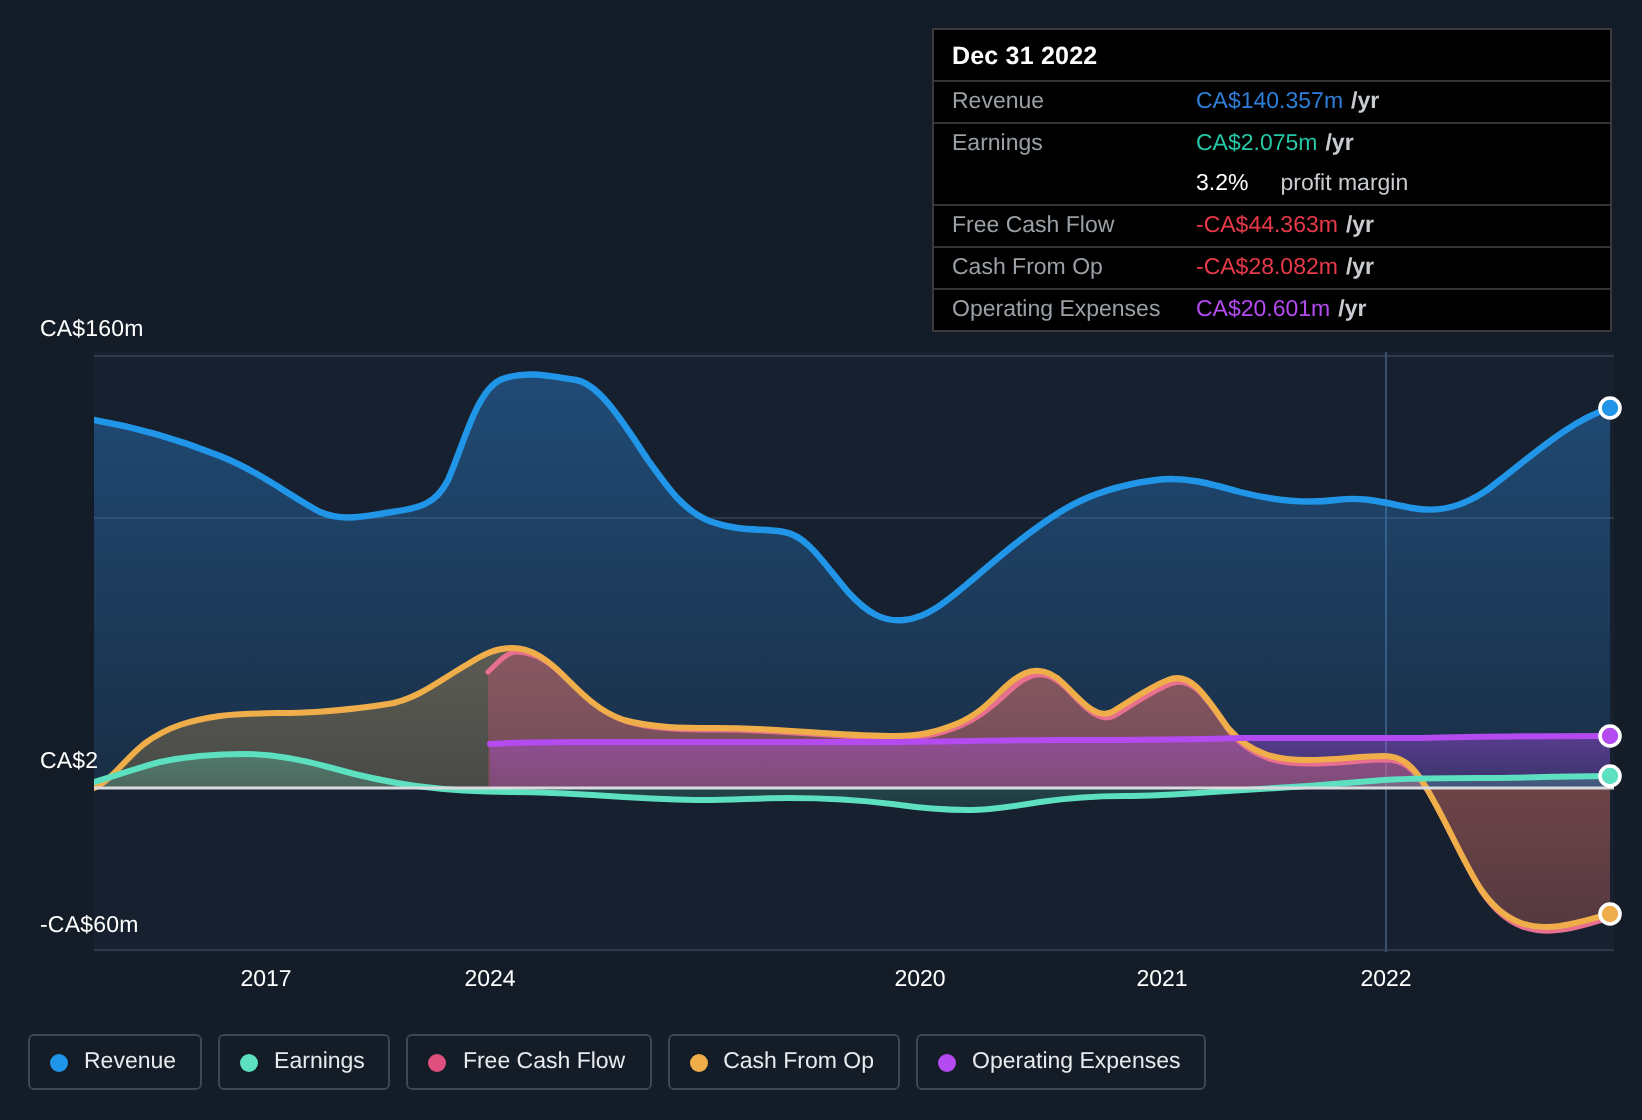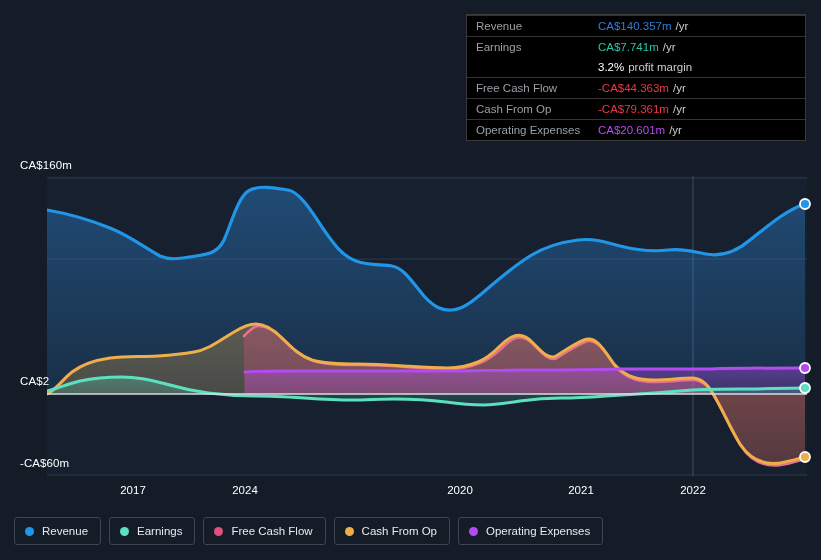--- a/index.html
+++ b/index.html
@@ -87,28 +87,28 @@
     width: 122px;
     flex: 0 0 122px;
     white-space: nowrap;
   }
   .tt-val {
     font-weight: normal;
     white-space: nowrap;
   }
   .tt-unit {
     color: #c8ccd0;
-    font-weight: normal;
+    font-weight: bold;
     margin-left: 4px;
     white-space: nowrap;
   }
   .tt-sub {
     color: #c8ccd0;
     font-weight: normal;
-    margin-left: 4px;
+    margin-left: 16px;
     white-space: nowrap;
   }
 
   
   #legend {
     position: absolute;
     left: 14px;
     top: 517px;
     display: flex;
     gap: 8px;
@@ -290,48 +290,49 @@
   <div class="axis-label y-label" id="y-label-bottom">-CA$60m</div>
 
   <div class="x-label" style="left:133px;text-align:right;">2017</div>
   <div class="x-label" style="left:245px;">2024</div>
   <div class="x-label" style="left:357px;margin-top:36px;">2019</div>
   <div class="x-label" style="left:460px;">2020</div>
   <div class="x-label" style="left:581px;">2021</div>
   <div class="x-label" style="left:693px;">2022</div>
 
   <div id="tooltip">
+    <div id="tooltip-date">Dec 31 2022</div>
 
     <div class="tt-row">
       <span class="tt-name">Revenue</span>
       <span class="tt-val" style="color:#2f7ed8;">CA$140.357m</span>
       <span class="tt-unit">/yr</span>
     </div>
 
     <div class="tt-row">
       <span class="tt-name">Earnings</span>
-      <span class="tt-val" style="color:#25c7a6;">CA$7.741m</span>
+      <span class="tt-val" style="color:#25c7a6;">CA$2.075m</span>
       <span class="tt-unit">/yr</span>
     </div>
 
     <div class="tt-row no-border">
       <span class="tt-name"></span>
       <span class="tt-val" style="color:#ffffff;">3.2%</span>
       <span class="tt-sub">profit margin</span>
     </div>
 
     <div class="tt-row">
       <span class="tt-name">Free Cash Flow</span>
       <span class="tt-val" style="color:#e8394a;">-CA$44.363m</span>
       <span class="tt-unit">/yr</span>
     </div>
 
     <div class="tt-row">
       <span class="tt-name">Cash From Op</span>
-      <span class="tt-val" style="color:#e8394a;">-CA$79.361m</span>
+      <span class="tt-val" style="color:#e8394a;">-CA$28.082m</span>
       <span class="tt-unit">/yr</span>
     </div>
 
     <div class="tt-row">
       <span class="tt-name">Operating Expenses</span>
       <span class="tt-val" style="color:#b44bf0;">CA$20.601m</span>
       <span class="tt-unit">/yr</span>
     </div>
   </div>
 

